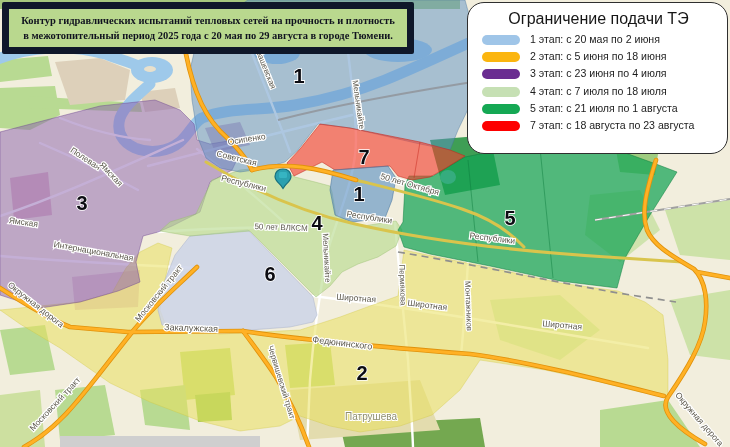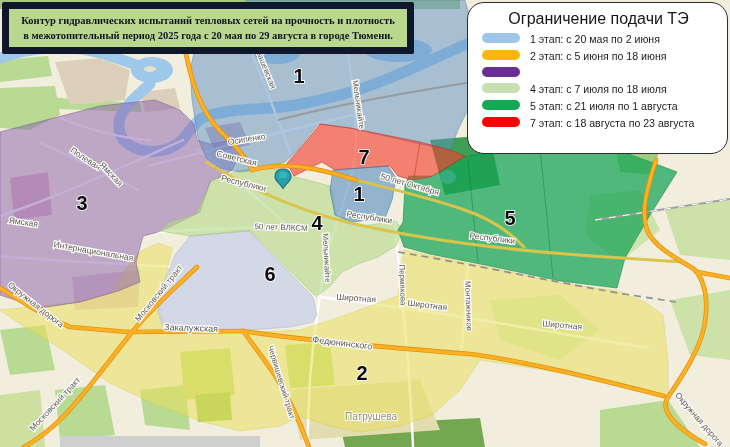--- a/index.html
+++ b/index.html
@@ -7,21 +7,21 @@
          font-family:"Liberation Sans",sans-serif;background:#f2eedd;}
   svg{position:absolute;left:0;top:0;display:block;}
   .title-box{position:absolute;left:2px;top:2px;width:386px;padding:4px 6px;
     background:#b9d88e;border:7px solid #0f172a;border-radius:2px;
     text-align:center;color:#10121f;font-family:"Liberation Serif",serif;
     font-weight:bold;font-size:10.5px;line-height:1.45;z-index:30;}
   .legend{position:absolute;right:2px;top:2px;width:233px;height:138px;
     background:#ffffff;border:1.6px solid #2f2f2f;border-radius:17px;
     padding:6px 12px 6px 14px;z-index:30;}
   .legend-title{text-align:center;font-size:16px;color:#161616;margin:1px 0 5px 0;}
-  .legend-row{display:flex;align-items:flex-start;gap:10px;margin:0 0 5.2px 0;}
+  .legend-row{display:flex;align-items:flex-end;gap:10px;margin:0 0 5.2px 0;}
   .swatch{width:38px;height:10px;border-radius:5px;flex:0 0 38px;}
   .legend-label{font-size:10.6px;color:#1c1c1c;white-space:nowrap;}
   text.street{stroke:#ffffff;stroke-width:2.4px;paint-order:stroke;fill:#5c584c;}
   text.zone-num{font-weight:bold;fill:#0c0c12;stroke:#ffffff;stroke-width:1.6px;paint-order:stroke;}
   text.place{fill:#8f8f6f;stroke:#ffffff;stroke-width:2px;paint-order:stroke;}
 </style>
 </head>
 <body>
 
 <div class="stage">
@@ -192,20 +192,21 @@
         <div class="legend-row">
           <span class="swatch" style="background: rgb(159, 197, 232);"></span>
           <span class="legend-label">1 этап: с 20 мая по 2 июня</span>
         </div>
         <div class="legend-row">
           <span class="swatch" style="background: rgb(251, 181, 15);"></span>
           <span class="legend-label">2 этап: с 5 июня по 18 июня</span>
         </div>
         <div class="legend-row">
           <span class="swatch" style="background: rgb(106, 45, 145);"></span>
+          <span class="legend-label">3 этап: с 23 июня по 4 июля</span>
         </div>
         <div class="legend-row">
           <span class="swatch" style="background: rgb(198, 224, 180);"></span>
           <span class="legend-label">4 этап: с 7 июля по 18 июля</span>
         </div>
         <div class="legend-row">
           <span class="swatch" style="background: rgb(21, 168, 84);"></span>
           <span class="legend-label">5 этап: с 21 июля по 1 августа</span>
         </div>
         <div class="legend-row">

